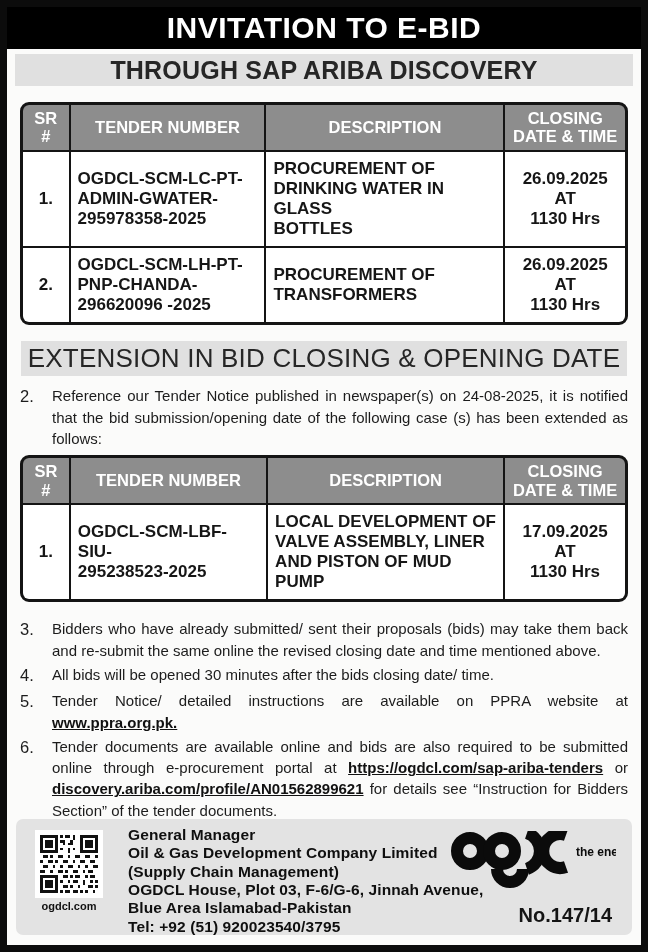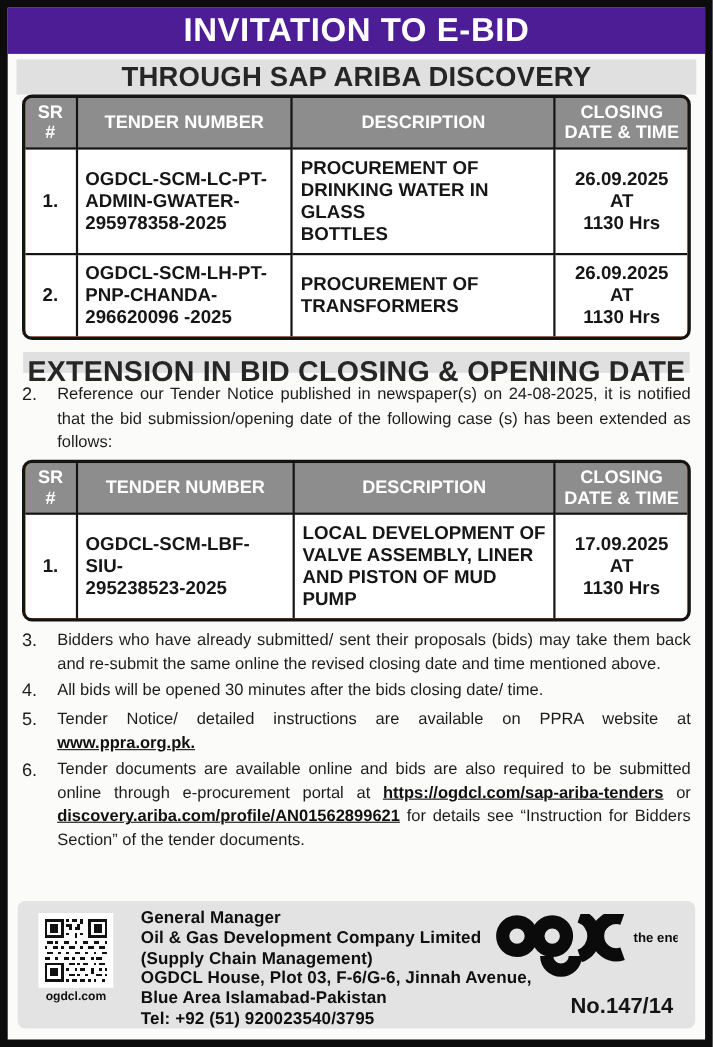--- a/index.html
+++ b/index.html
@@ -3,36 +3,36 @@
 <meta charset="utf-8">
 <style>
   html,body { margin:0; padding:0; background:#9a9a9a; }
   .page {
     position:relative; width:648px; height:952px; margin:0 auto;
     box-sizing:border-box; background:#fbfbfa;
     border:7px solid #0c0c0c; overflow:hidden;
     font-family:"Liberation Sans", sans-serif; color:#1c1c1c;
   }
   .titlebar {
-    background:#4c1d95; color:#ffffff; text-align:center;
+    background:#000000; color:#ffffff; text-align:center;
     font-weight:bold; font-size:30px; line-height:43px; height:43px;
     letter-spacing:.5px; margin:-1px -1px 0 -1px;
   }
   .subbar {
     background:#e0e0e0; color:#262626; text-align:center;
     font-weight:bold; font-size:25px; line-height:32px; height:32px;
     margin:5px 8px 0 8px; letter-spacing:.2px;
   }
   .intro {
     margin:8px 13px 7px 13px; font-size:16.5px; line-height:1.42;
     text-align:justify; color:#1a1a1a;
   }
   .tbl-wrap {
-    margin:0 13px; border:3px solid #141414; border-radius:9px;
-    overflow:hidden; background:#c2410c;
+    margin:16px 13px; border:3px solid #141414; border-radius:9px;
+    overflow:hidden; background:#000000;
   }
   table { width:100%; border-collapse:collapse; }
   th {
     background:#8d8d8d; color:#ffffff; font-weight:bold; font-size:16.5px;
     line-height:1.12; text-align:center; padding:4px 2px;
     border:2px solid #141414; white-space:pre-line;
   }
   td {
     background:#ffffff; font-weight:bold; font-size:17px; line-height:1.18;
     padding:7px 7px; border:2px solid #141414; white-space:pre-line; color:#161616;
@@ -40,21 +40,21 @@
   table .c-sr  { width:37px;  text-align:center; }
   table .c-tn  { width:208px; }
   table .c-ds  { width:248px; }
   table .c-cl  { width:112px; text-align:center; }
   th, td { border-top-width:0; }
   tr td:first-child, tr th:first-child { border-left-width:0; }
   tr td:last-child,  tr th:last-child  { border-right-width:0; }
   tr:last-child td { border-bottom-width:0; }
   .sectionbar {
     background:#e0e0e0; color:#262626; text-align:center;
-    font-weight:bold; font-size:26px; line-height:35px; height:19px;
+    font-weight:normal; font-size:26px; line-height:35px; height:35px;
     margin:11px 14px 9px 14px; letter-spacing:.2px;
   }
   .nitem { display:flex; margin:0 13px 3px 13px; }
   .nitem .num { flex:0 0 32px; font-size:16.5px; line-height:1.42; }
   .nitem .txt { flex:1; font-size:15px; line-height:1.42; text-align:justify; }
   .mt6 { margin-top:6px; }
   .blink { font-weight:bold; text-decoration:underline; color:#111; }
   .footer {
     position:absolute; left:9px; right:9px; bottom:10px; height:116px;
     background:#e3e3e3; border-radius:7px;

